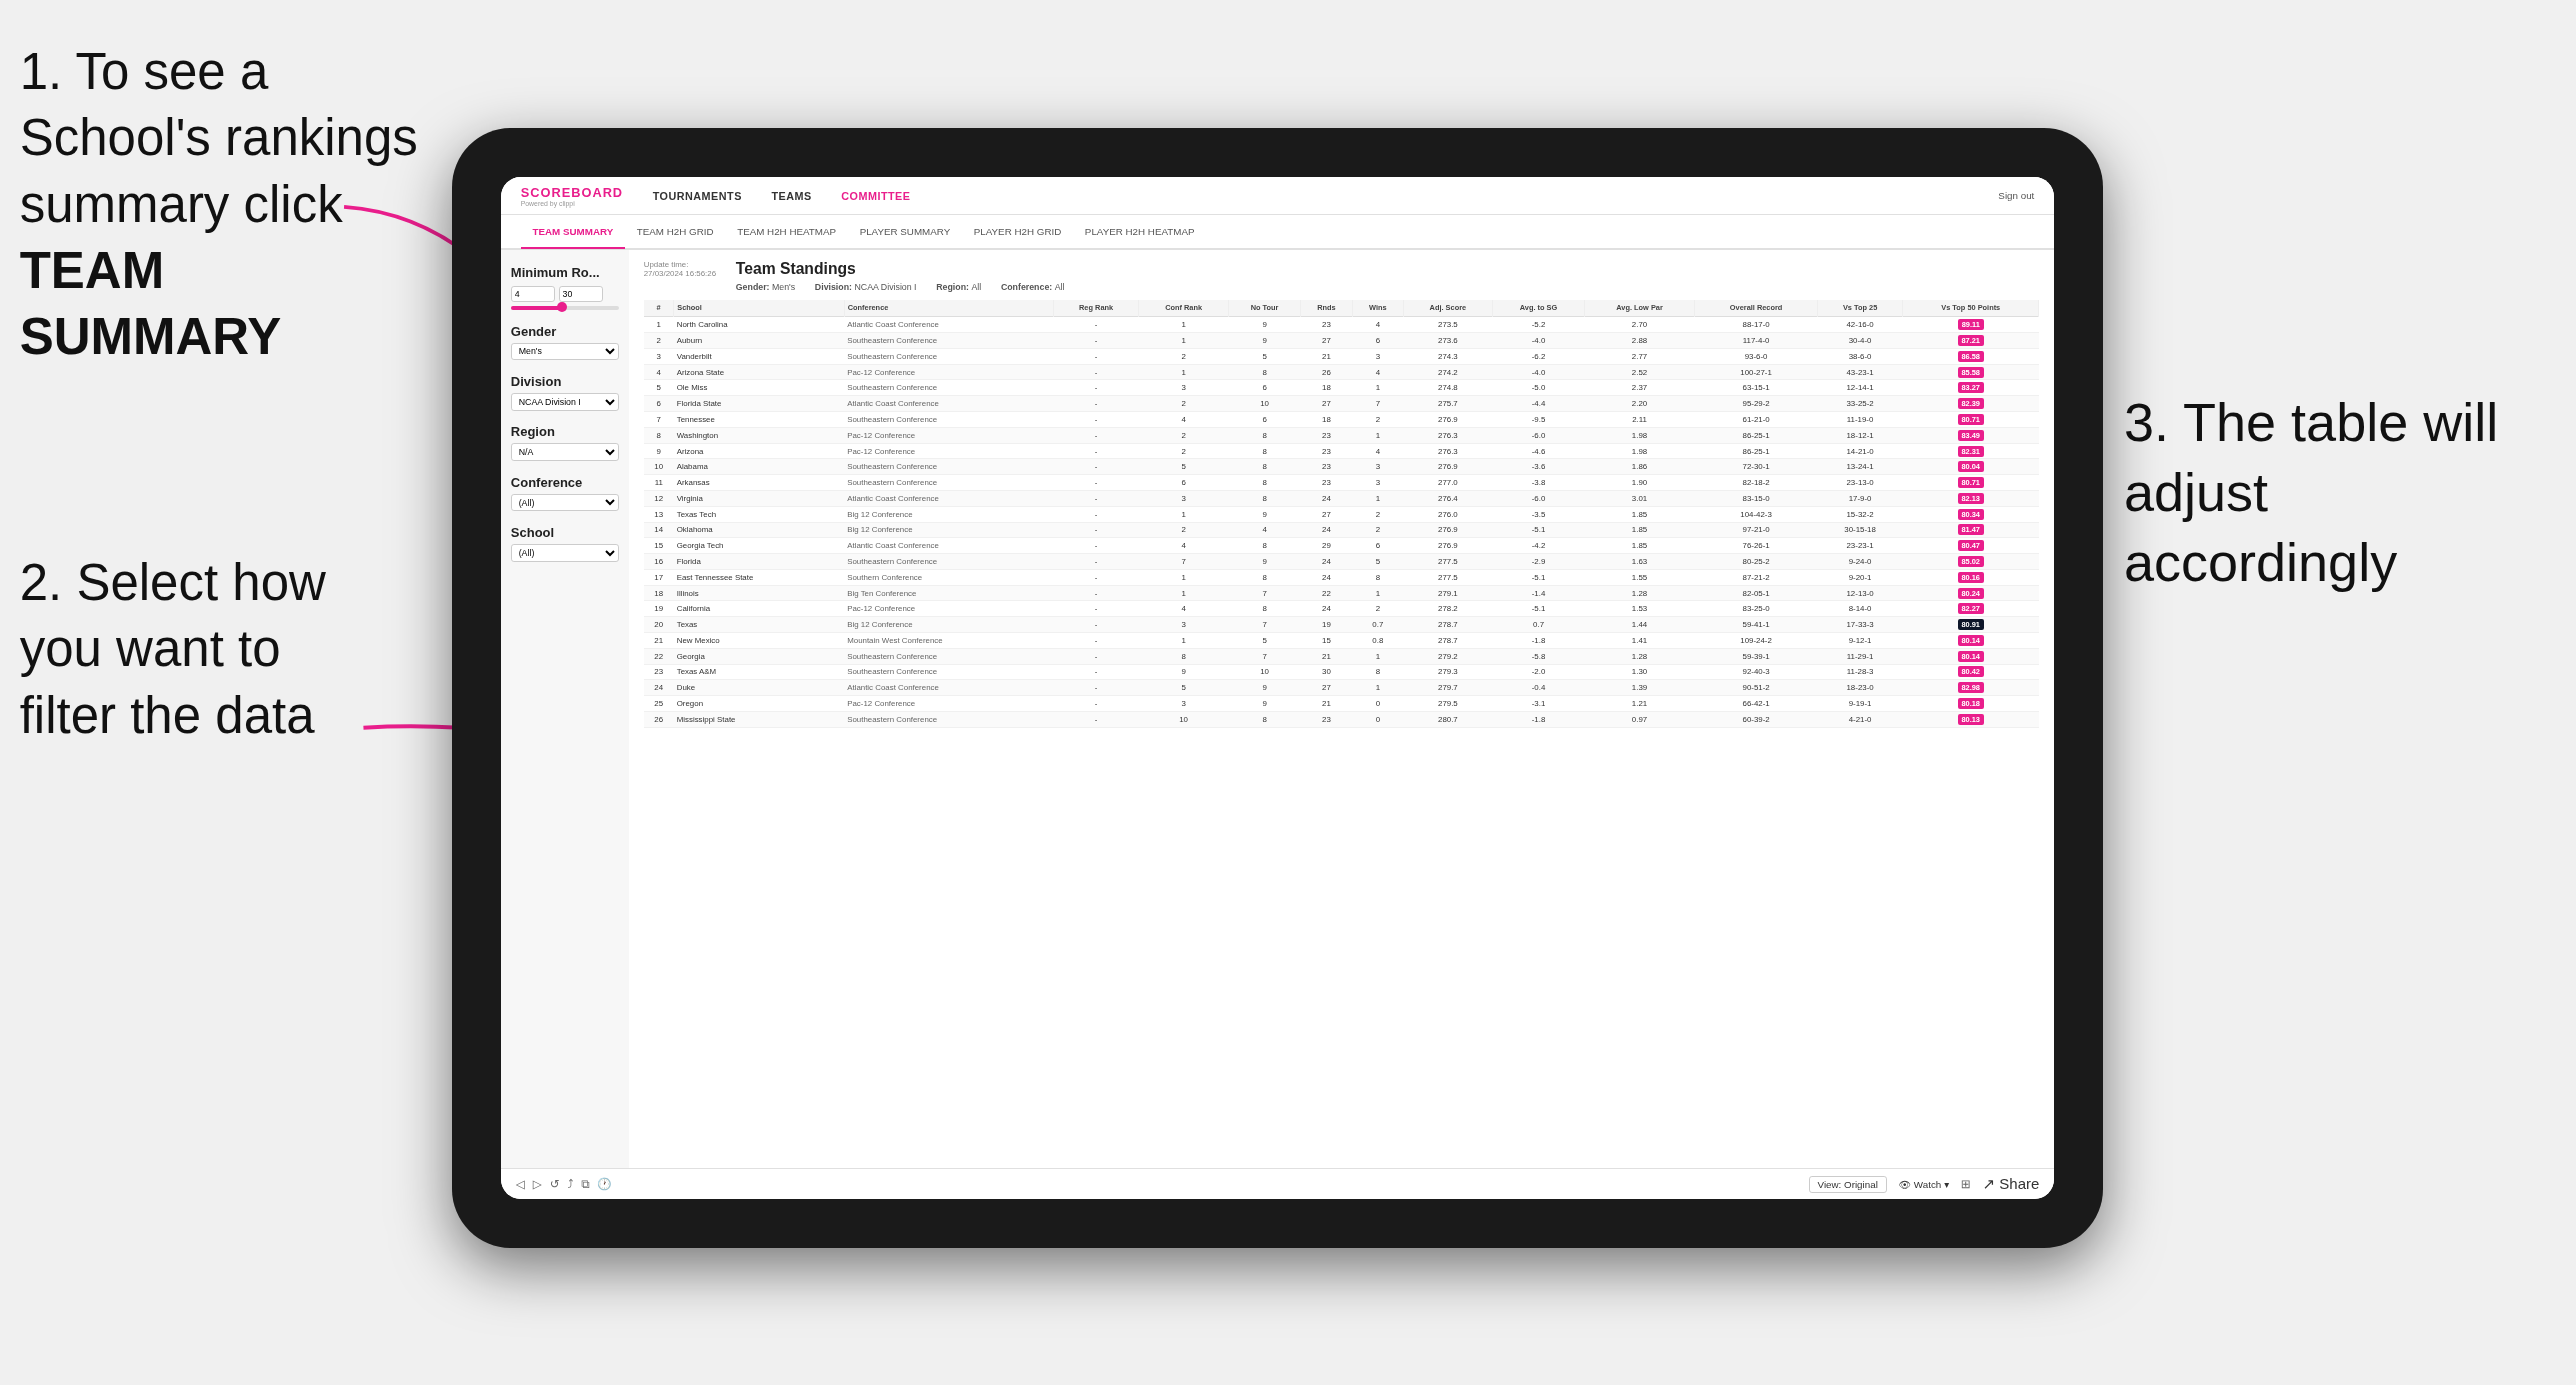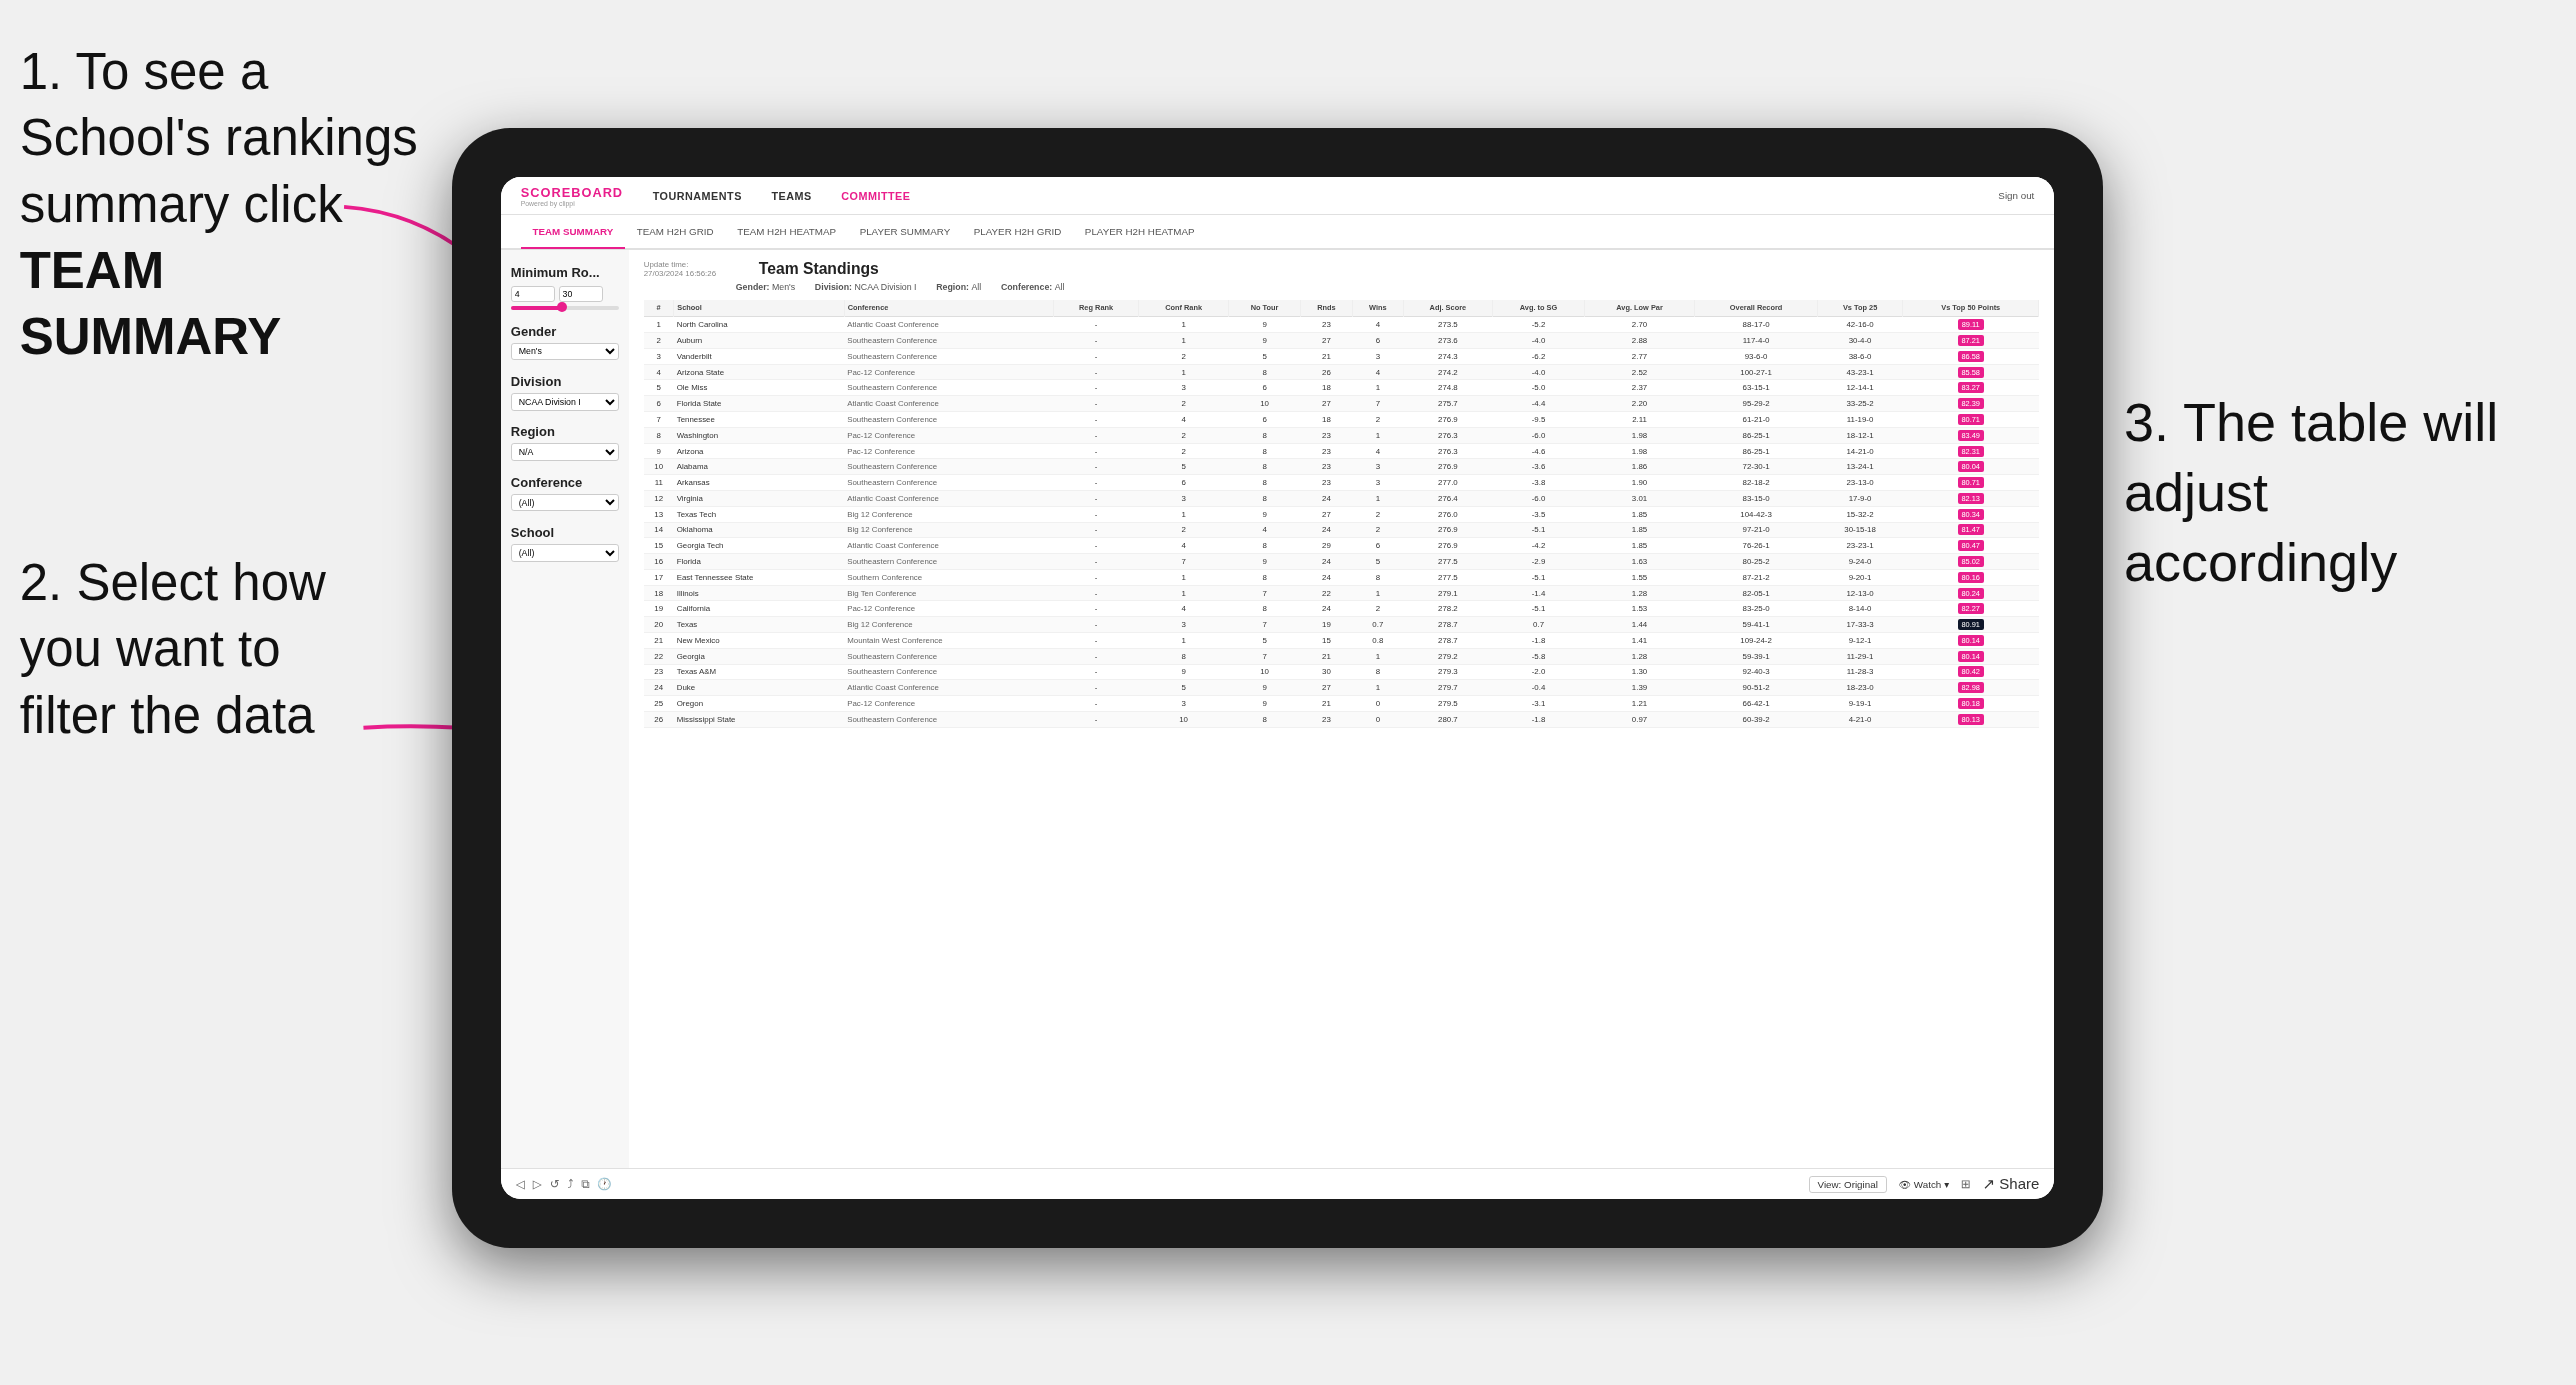--- a/index.html
+++ b/index.html
@@ -256,21 +256,20 @@
       margin-bottom: 7.9px;
     }
     .update-time {
       font-size: 7.9px;
       color: #888;
     }
     .table-title {
       font-size: 15.7px;
       font-weight: 700;
       color: #222;
-      margin-left: 23px;
     }
     .filter-row {
       display: flex;
       gap: 19.7px;
       font-size: 8.8px;
       color: #555;
       margin-top: 3.9px;
       align-items: center;
     }
     .filter-row span {
@@ -314,21 +313,21 @@
     }
     .data-table tbody td.left {
       text-align: left;
     }
     .score-badge {
       background: #e91e8c;
       color: #fff;
       padding: 1px 3.9px;
       border-radius: 2px;
       font-size: 7.4px;
-      font-weight: 400;
+      font-weight: 700;
     }
 
     
     .bottom-toolbar {
       display: flex;
       align-items: center;
       justify-content: space-between;
       padding: 3.9px 14.7px;
       border-top: 1px solid #e0e0e0;
       background: #fff;

